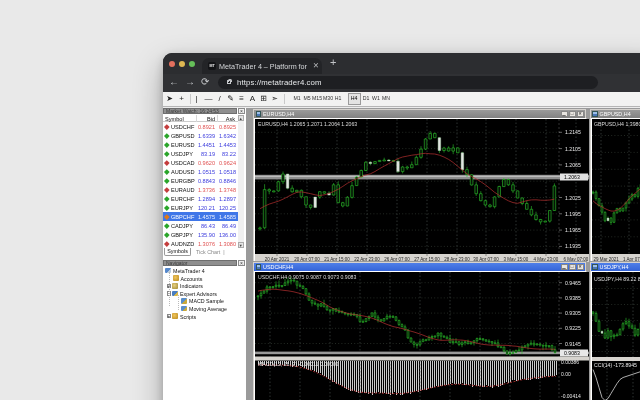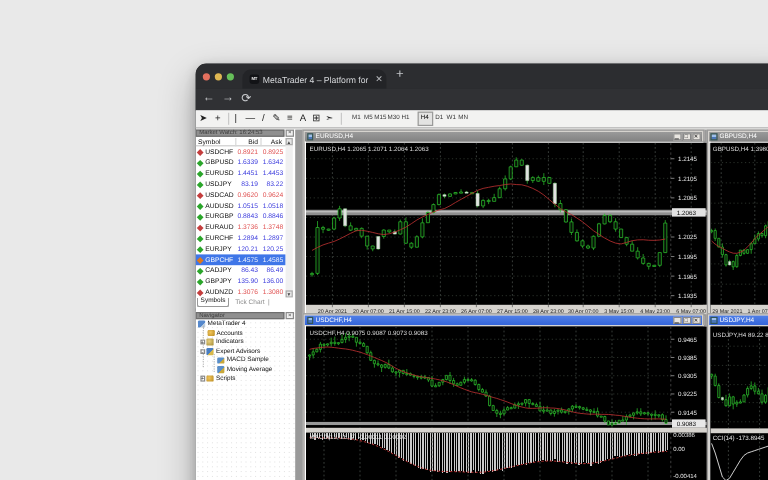--- a/index.html
+++ b/index.html
@@ -73,20 +73,24 @@
         <div id="fav">MT</div>
         <div id="tabt">MetaTrader 4 – Platform for Fo</div>
         <div id="tabx">✕</div>
       </div>
     <div id="plus">+</div>
   </div>
   <div id="addr">
     <span class="nav" style="left:6px">←</span>
       <span class="nav" style="left:22px">→</span>
       <span class="nav" style="left:38px">⟳</span>
+    <div id="pill">
+        <span id="lock"></span>
+        <span id="url">https://metatrader4.com</span>
+      </div>
   </div>
   <div id="content">
     <div id="toolbar">
       <span class="ti" style="left:1px">➤</span>
       <span class="ti" style="left:13px">+</span>
       <span class="tsep" style="left:27px"></span>
       <span class="ti" style="left:28px">|</span>
       <span class="ti" style="left:40px">—</span>
       <span class="ti" style="left:51px">/</span>
       <span class="ti" style="left:62px">✎</span>

